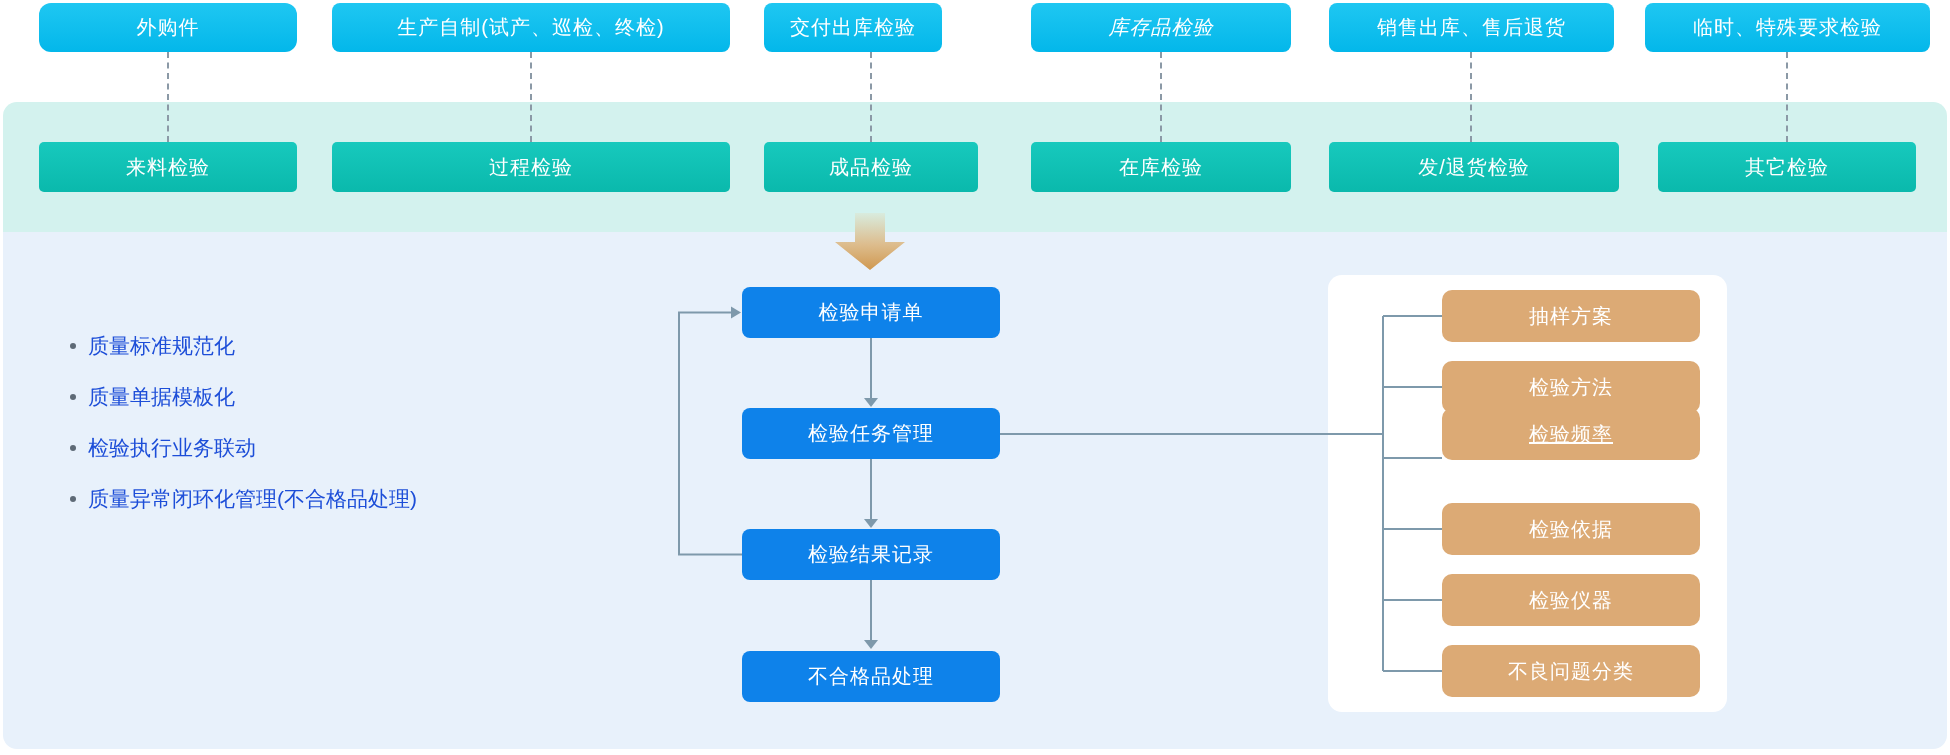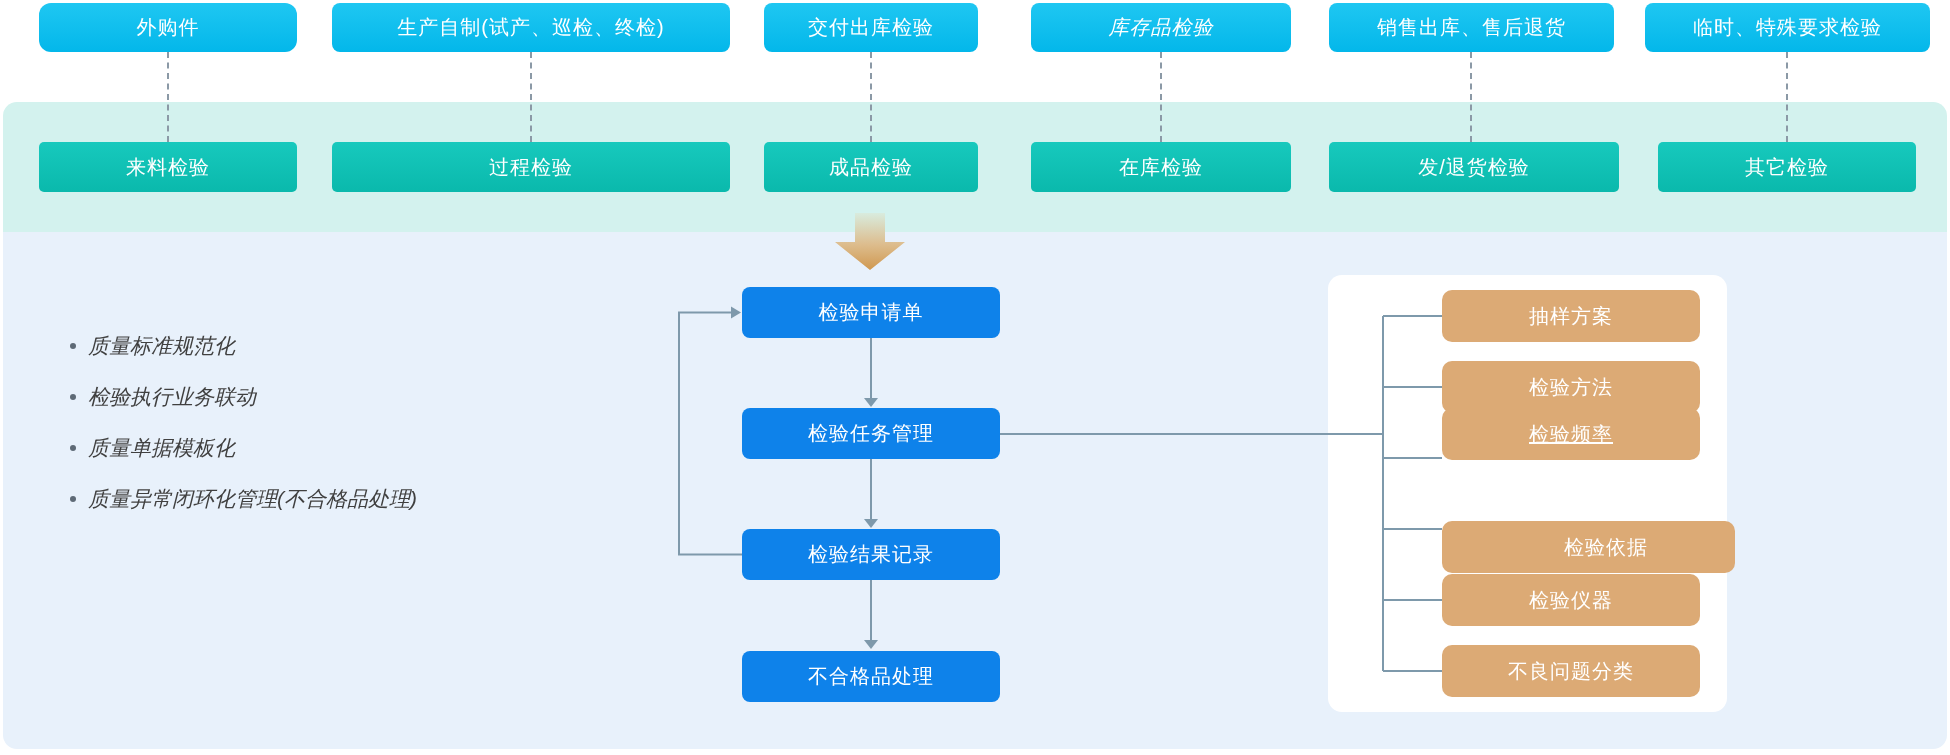--- a/index.html
+++ b/index.html
@@ -18,21 +18,21 @@
   .vdash{position:absolute;top:52px;height:90px;width:0;border-left:2px dashed #8b99a6;}
   .flowbox{left:742px;width:258px;height:51px;border-radius:8px;
            background:var(--flow-box,#0e82ea);}
   .stdbox{left:1442px;width:258px;height:52px;border-radius:10px;
           background:var(--standard-box,#dcaa75);}
   .rpanel{position:absolute;left:1328px;top:275px;width:399px;height:437px;
           background:#ffffff;border-radius:14px;}
   .bigarrow{position:absolute;left:835px;top:213px;width:70px;height:57px;
             background:linear-gradient(180deg,#d8ecde 0%,#ddbd8e 55%,var(--arrow,#d0984f) 100%);
             clip-path:polygon(28.6% 0,71.4% 0,71.4% 51%,100% 51%,50% 100%,0 51%,28.6% 51%);}
-  .bullets{position:absolute;left:70px;top:331px;width:620px;color:#404040;font-size:21px;font-style:italic;}
+  .bullets{position:absolute;left:70px;top:331px;width:620px;color:#1d4ed8;font-size:21px;}
   .bullet-item{line-height:29px;margin:0 0 22px 0;display:flex;align-items:center;}
   .bullet-item .dot{width:6px;height:6px;border-radius:50%;background:#5e6a76;
                     margin-right:12px;flex:0 0 auto;}
   svg.overlay{position:absolute;left:0;top:0;pointer-events:none;}
   .overlay path{stroke:var(--connector,#7e99ab);stroke-width:2;fill:none;}
   .overlay path.head{fill:var(--connector,#7e99ab);stroke:none;}
 </style>
 </head>
 <body>
 
@@ -42,21 +42,21 @@
   <div class="main-panel"></div>
 
   <div class="box topbox" style="left:39px;width:258px;border-radius:12px;">外购件</div>
   <div class="vdash" style="left:167px;"></div>
   <div class="box midbox" style="left:39px;width:258px;">来料检验</div>
 
   <div class="box topbox" style="left:332px;width:398px;">生产自制(试产、巡检、终检)</div>
   <div class="vdash" style="left:530px;"></div>
   <div class="box midbox" style="left:332px;width:398px;">过程检验</div>
 
-  <div class="box topbox" style="left:764px;width:214px;">交付出库检验</div>
+  <div class="box topbox" style="left:764px;width:178px;">交付出库检验</div>
   <div class="vdash" style="left:870px;"></div>
   <div class="box midbox" style="left:764px;width:214px;">成品检验</div>
 
   <div class="box topbox" style="left:1031px;width:260px;font-style:italic;">库存品检验</div>
   <div class="vdash" style="left:1160px;"></div>
   <div class="box midbox" style="left:1031px;width:260px;">在库检验</div>
 
   <div class="box topbox" style="left:1329px;width:285px;">销售出库、售后退货</div>
   <div class="vdash" style="left:1470px;"></div>
   <div class="box midbox" style="left:1329px;width:290px;">发/退货检验</div>
@@ -67,42 +67,42 @@
 
   <div class="bigarrow"></div>
 
   <div class="bullets">
     <div class="bullet-item">
         <span class="dot"></span>
         <span>质量标准规范化</span>
       </div>
     <div class="bullet-item">
         <span class="dot"></span>
-        <span>检验执行业务联动</span>
+        <span>质量单据模板化</span>
       </div>
     <div class="bullet-item">
         <span class="dot"></span>
-        <span>质量单据模板化</span>
+        <span>检验执行业务联动</span>
       </div>
     <div class="bullet-item">
         <span class="dot"></span>
         <span>质量异常闭环化管理(不合格品处理)</span>
       </div>
   </div>
 
   <div class="box flowbox" style="top:287px;">检验申请单</div>
   <div class="box flowbox" style="top:408px;">检验任务管理</div>
   <div class="box flowbox" style="top:529px;">检验结果记录</div>
   <div class="box flowbox" style="top:651px;">不合格品处理</div>
 
   <div class="rpanel"></div>
   <div class="box stdbox" style="top:290px;">抽样方案</div>
   <div class="box stdbox" style="top:361px;">检验方法</div>
   <div class="box stdbox" style="top:408px;text-decoration:underline;">检验频率</div>
-  <div class="box stdbox" style="top:521px;padding-left:35px;">检验依据</div>
+  <div class="box stdbox" style="top:503px;">检验依据</div>
   <div class="box stdbox" style="top:574px;">检验仪器</div>
   <div class="box stdbox" style="top:645px;">不良问题分类</div>
 
   <svg class="overlay" width="1950" height="755" viewBox="0 0 1950 755">
 
     <path d="M742 554.5 H679 V312.5 H731"></path>
     <path class="head" d="M731 306.5 L741 312.5 L731 318.5 Z"></path>
 
     <path d="M871 338 V398"></path>
     <path class="head" d="M864 398 L878 398 L871 407 Z"></path>

